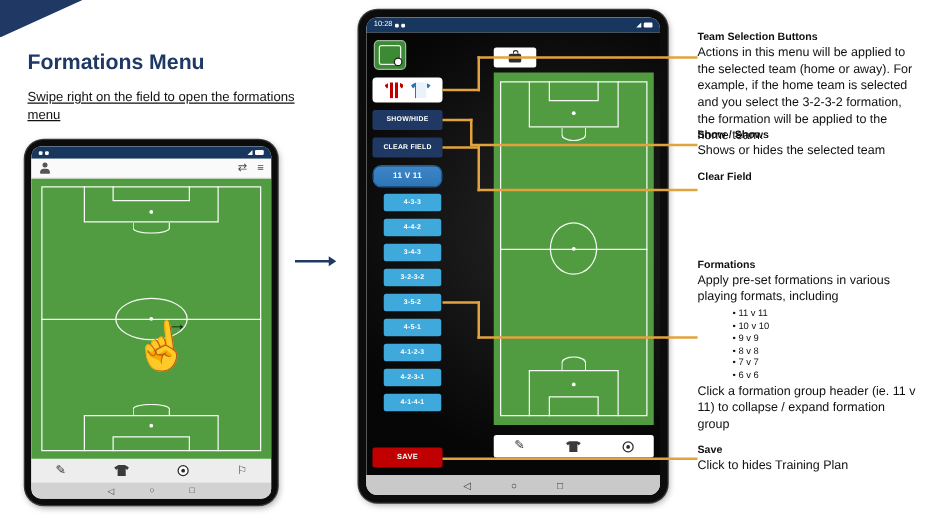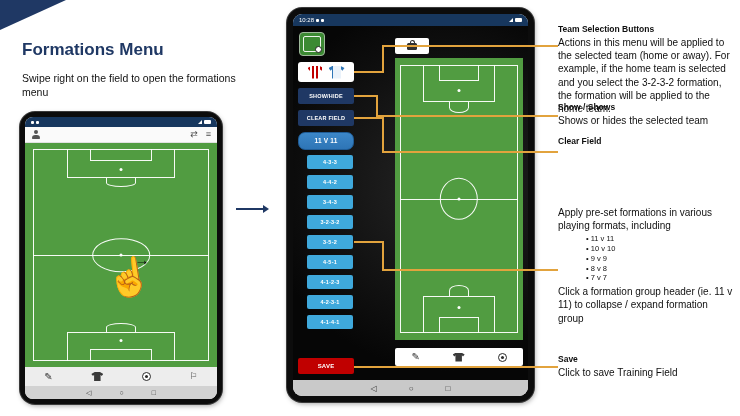--- a/index.html
+++ b/index.html
@@ -3,21 +3,21 @@
 <meta charset="utf-8">
 <style>
   html,body { margin:0; padding:0; background:#888; }
   .canvas { position:relative; width:740px; height:416px; background:#ffffff; overflow:hidden;
             font-family:"Liberation Sans", sans-serif; }
 
   
   .corner { position:absolute; left:0; top:0; width:66px; height:30px; background:#1F3864;
             clip-path:polygon(0 0,100% 0,0 100%); }
   .title { position:absolute; left:22px; top:40px; font-size:17px; font-weight:bold; color:#1F3864; }
-  .subtitle { position:absolute; left:22px; top:72px; width:236px; font-size:10.5px; line-height:1.32; color:#111; }
+  .subtitle { position:absolute; left:22px; top:72px; width:236px; font-size:10.5px; line-height:1.32; color:#111;text-decoration:underline; }
 
   .transition-arrow { position:absolute; left:236px; top:208px; width:28px; height:2px; background:#1F3864; }
   .transition-arrow:after { content:""; position:absolute; right:-5px; top:-3px; width:0; height:0;
             border-left:6px solid #1F3864; border-top:4px solid transparent; border-bottom:4px solid transparent; }
 
   
   .phone-frame { position:absolute; background:#0c0c0c; border-radius:15px; box-shadow:0 0 0 1px #3a3a3a, 1px 2px 5px rgba(0,0,0,.35); }
   #phone1 { left:20px; top:112px; width:202px; height:292px; }
   #phone2 { left:287px; top:8px; width:247px; height:394px; }
   .screen { position:absolute; inset:5px; background:#fff; border-radius:8px; overflow:hidden;
@@ -273,29 +273,31 @@
   <div class="ann" style="top:102px">
     <div class="ann-h">Show / Shows</div>
     <div class="ann-b">Shows or hides the selected team</div>
   </div>
 
   <div class="ann" style="top:136px">
     <div class="ann-h">Clear Field</div>
   </div>
 
   <div class="ann" style="top:206px">
+    <div class="ann-h">Formations</div>
     <div class="ann-b">Apply pre-set formations in various playing formats, including</div>
     <ul>
       <li>11 v 11</li>
       <li>10 v 10</li>
       <li>9 v 9</li>
       <li>8 v 8</li>
       <li>7 v 7</li>
+      <li>6 v 6</li>
     </ul>
     <div class="ann-b">Click a formation group header (ie. 11 v 11) to collapse / expand formation group</div>
   </div>
 
   <div class="ann" style="top:354px">
     <div class="ann-h">Save</div>
-    <div class="ann-b">Click to save Training Field</div>
+    <div class="ann-b">Click to hides Training Plan</div>
   </div>
 
 </div>
 
 </body></html>

